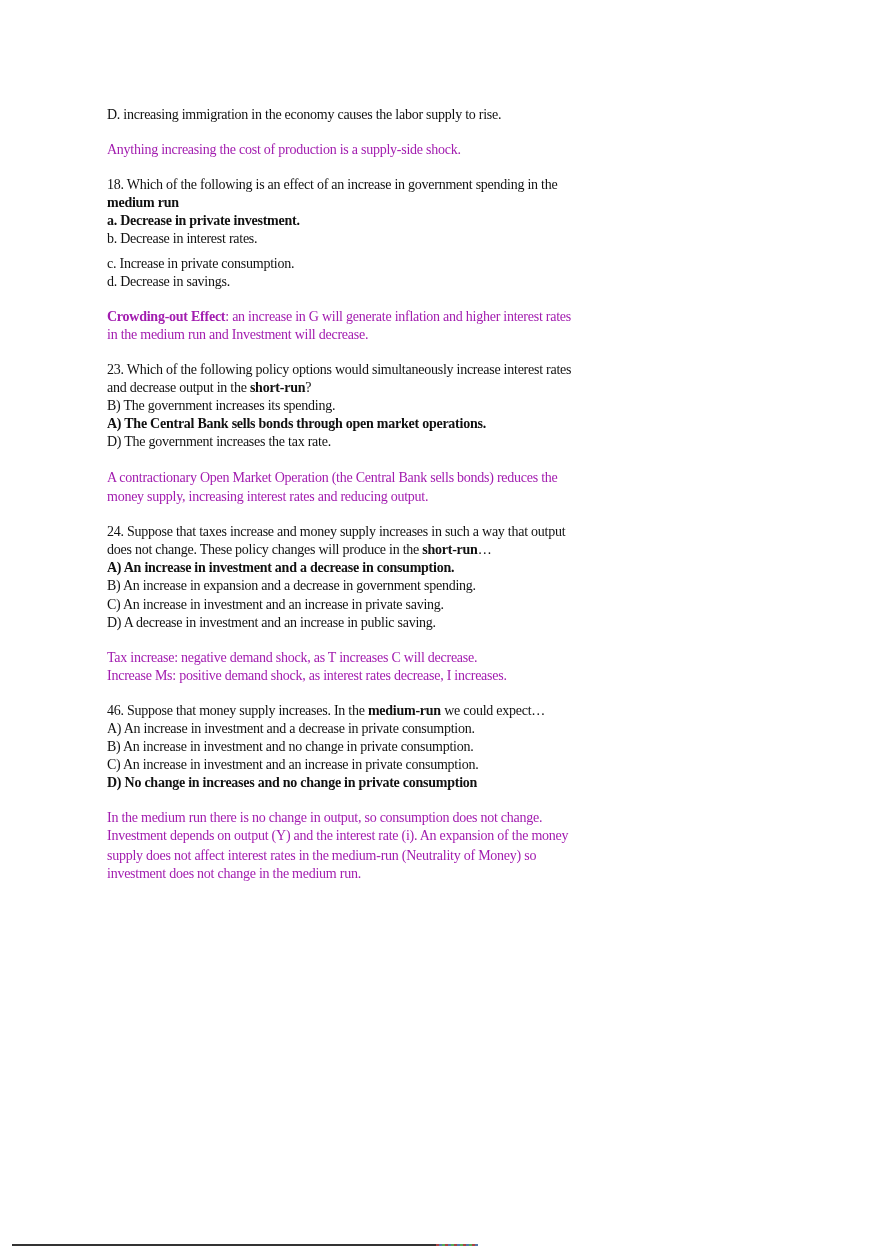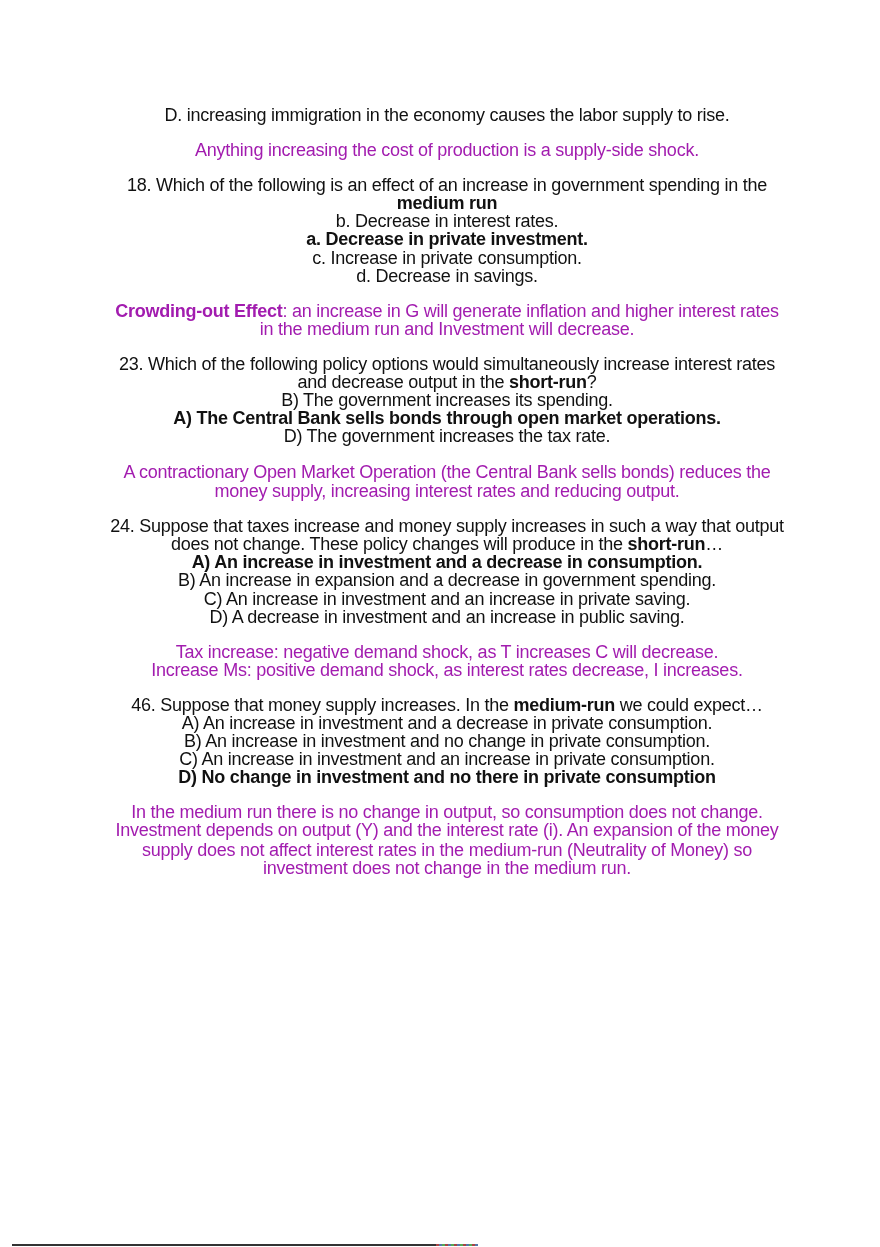--- a/index.html
+++ b/index.html
@@ -1,20 +1,20 @@
 <!DOCTYPE html>
 <html><head>
 <meta charset="utf-8">
 <style>
   html, body { margin: 0; padding: 0; background: #ffffff; }
   body { width: 880px; height: 1247px; position: relative; overflow: hidden; }
   .page {
     position: absolute; left: 107px; top: 106px; width: 680px;
-    font-family: Liberation Sans, sans-serif; font-size: 18px; line-height: 18px;
-    color: #111111; letter-spacing: -0.25px; text-align: center;
+    font-family: Liberation Serif, serif; font-size: 14px; line-height: 18px;
+    color: #111111; letter-spacing: -0.25px;
   }
   .line { white-space: nowrap; }
   .red { color: #a21caf; }
   .b { font-weight: bold; }
   .gap { height: 17px; }
   .bottom-rule {
     position: absolute; left: 12px; top: 1244px; width: 466px; height: 2px; background: #333;
   }
   .bottom-rule-tail {
     position: absolute; left: 436px; top: 1244px; width: 42px; height: 2px;
@@ -27,23 +27,23 @@
 <div class="page">
 
   <div class="line">D. increasing immigration in the economy causes the labor supply to rise.</div>
   <div class="gap"></div>
   <div class="line red">Anything increasing the cost of production is a supply-side shock.</div>
   <div class="gap"></div>
 
   <div>
     <div class="line">18. Which of the following is an effect of an increase in government spending in the</div>
     <div class="line b">medium run</div>
+    <div class="line b">a. Decrease in private investment.</div>
     <div class="line">b. Decrease in interest rates.</div>
-    <div class="line b">a. Decrease in private investment.</div>
-    <div class="line" style="margin-top:1px">c. Increase in private consumption.</div>
+    <div class="line" style="margin-top:7px">c. Increase in private consumption.</div>
     <div class="line">d. Decrease in savings.</div>
     <div class="gap"></div>
     <div class="line red"><span class="b">Crowding-out Effect</span><span>: an increase in G will generate inflation and higher interest rates</span></div>
     <div class="line red">in the medium run and Investment will decrease.</div>
   </div>
   <div class="gap"></div>
 
   <div>
     <div class="line">23. Which of the following policy options would simultaneously increase interest rates</div>
     <div class="line"><span>and decrease output in the </span><span class="b">short-run</span><span>?</span></div>
@@ -67,21 +67,21 @@
     <div class="line red">Tax increase: negative demand shock, as T increases C will decrease.</div>
     <div class="line red">Increase Ms: positive demand shock, as interest rates decrease, I increases.</div>
   </div>
   <div class="gap"></div>
 
   <div>
     <div class="line"><span>46. Suppose that money supply increases. In the </span><span class="b">medium-run</span><span> we could expect…</span></div>
     <div class="line">A) An increase in investment and a decrease in private consumption.</div>
     <div class="line">B) An increase in investment and no change in private consumption.</div>
     <div class="line">C) An increase in investment and an increase in private consumption.</div>
-    <div class="line b">D) No change in investment and no there in private consumption</div>
+    <div class="line b">D) No change in increases and no change in private consumption</div>
     <div class="gap"></div>
     <div class="line red">In the medium run there is no change in output, so consumption does not change.</div>
     <div class="line red">Investment depends on output (Y) and the interest rate (i). An expansion of the money</div>
     <div class="line red" style="margin-top:2px">supply does not affect interest rates in the medium-run (Neutrality of Money) so</div>
     <div class="line red">investment does not change in the medium run.</div>
   </div>
 
 </div>
 
 <div class="bottom-rule"></div>

